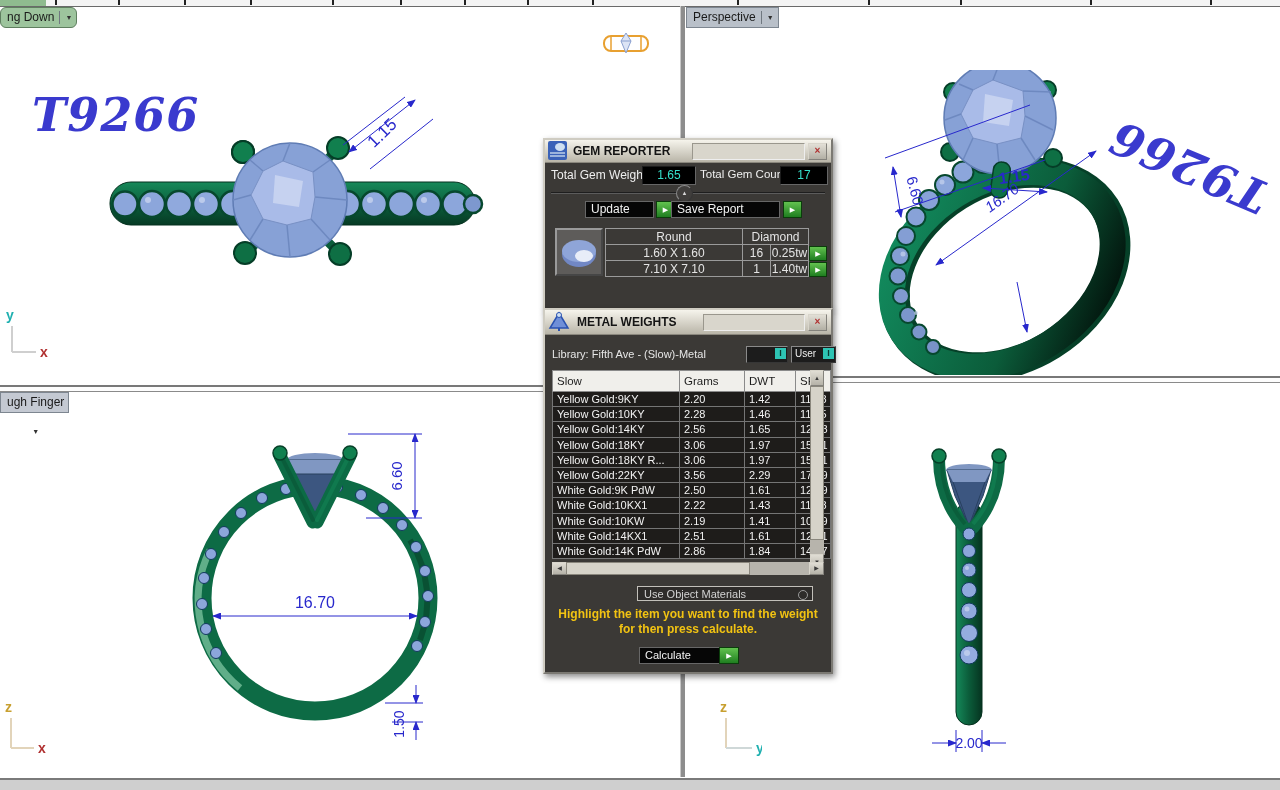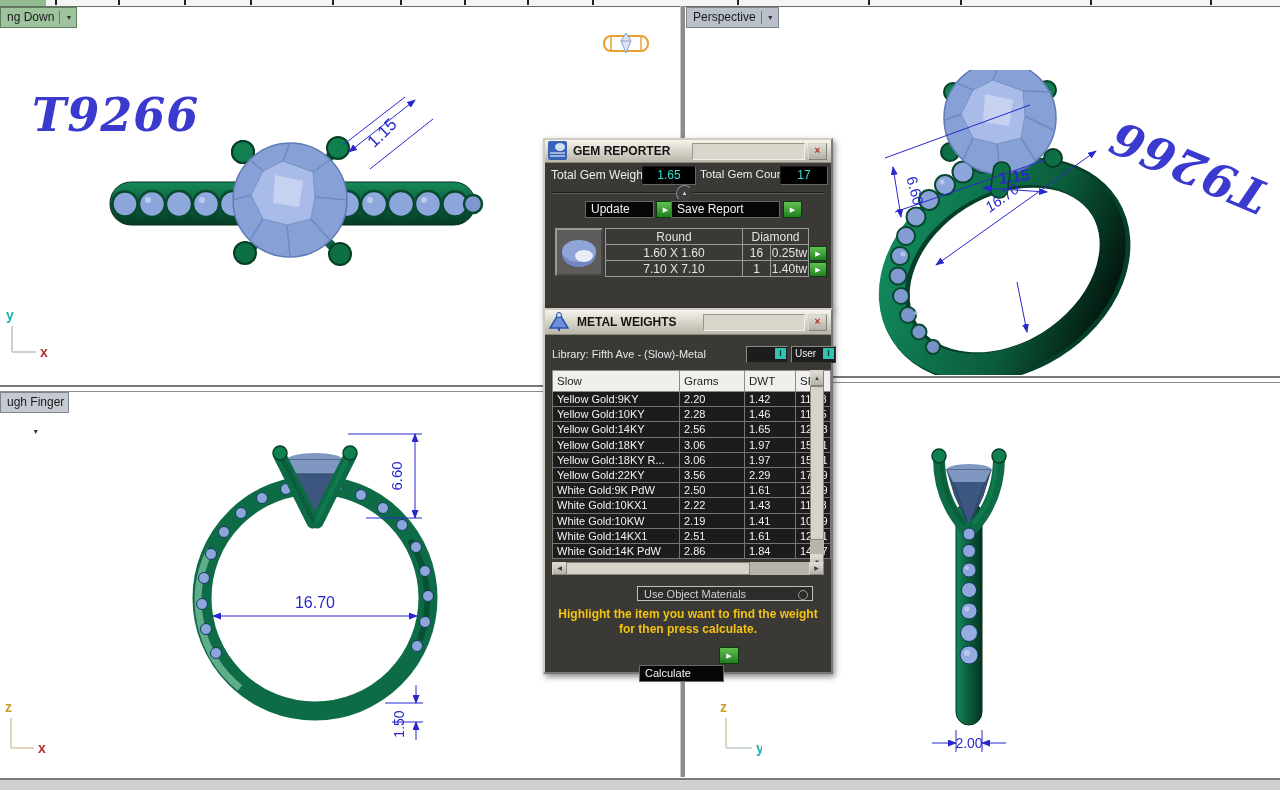--- a/index.html
+++ b/index.html
@@ -68,21 +68,21 @@
     <div class="tick" style="left:960px"></div>
   <div class="tick" style="left:1090px"></div>
     <div class="tick" style="left:1210px"></div>
 </div>
 
 <div class="abs groove-v" style="left:680px;top:6px;height:771px;"></div>
 <div class="abs groove-h" style="left:0;top:385px;width:680px;"></div>
 <div class="abs groove-h" style="left:684px;top:376px;width:596px;"></div>
 <div class="abs" id="statusbar"></div>
 
-<div class="abs vplabel" style="left:0;top:7px;background:#9dc49d;border-color:#5f7f5f;">
+<div class="abs vplabel" style="left:0;top:7px;background:#9dc49d;border-color:#5f7f5f;border-radius:6px;">
   <span>ng Down</span>
   <span class="sep"></span>
   <span class="dd">▼</span>
 </div>
 <div class="abs vplabel" style="left:686px;top:7px;background:#b9c0c9;">
   <span>Perspective</span>
   <span class="sep"></span>
   <span class="dd">▼</span>
 </div>
 <div class="abs vplabel" style="left:0;top:392px;background:#c4c9d2;flex-direction:column;">
@@ -547,15 +547,15 @@
     <div class="scrollthumb" style="left:14px;top:0;width:182px;height:11px;"></div>
     <div class="scrollbtn" style="right:0;top:0;width:13px;height:11px;font-size:6px;line-height:11px;">▶</div>
   </div>
 
   <div class="abs" style="left:92px;top:276px;width:176px;height:15px;background:#2e2c2a;border:1px solid #c2c0ba;color:#d2d2d2;font-size:11px;line-height:15px;padding-left:6px;box-sizing:border-box;">
     <span>Use Object Materials</span>
     <span style="position:absolute;right:4px;top:3px;width:8px;height:8px;border:1px solid #9a9a9a;border-radius:50%;"></span>
   </div>
   <div class="abs hint" style="left:0;top:297px;">Highlight the item you want to find the weight</div>
   <div class="abs hint" style="left:0;top:312px;">for then press calculate.</div>
-  <div class="abs blackbtn" style="left:94px;top:355px;width:78px;height:15px;">Calculate</div>
+  <div class="abs blackbtn" style="left:94px;top:337px;width:78px;height:15px;">Calculate</div>
   <div class="abs greenbtn" style="left:174px;top:337px;width:18px;height:15px;line-height:15px;">▶</div>
 </div>
 
 </body></html>

